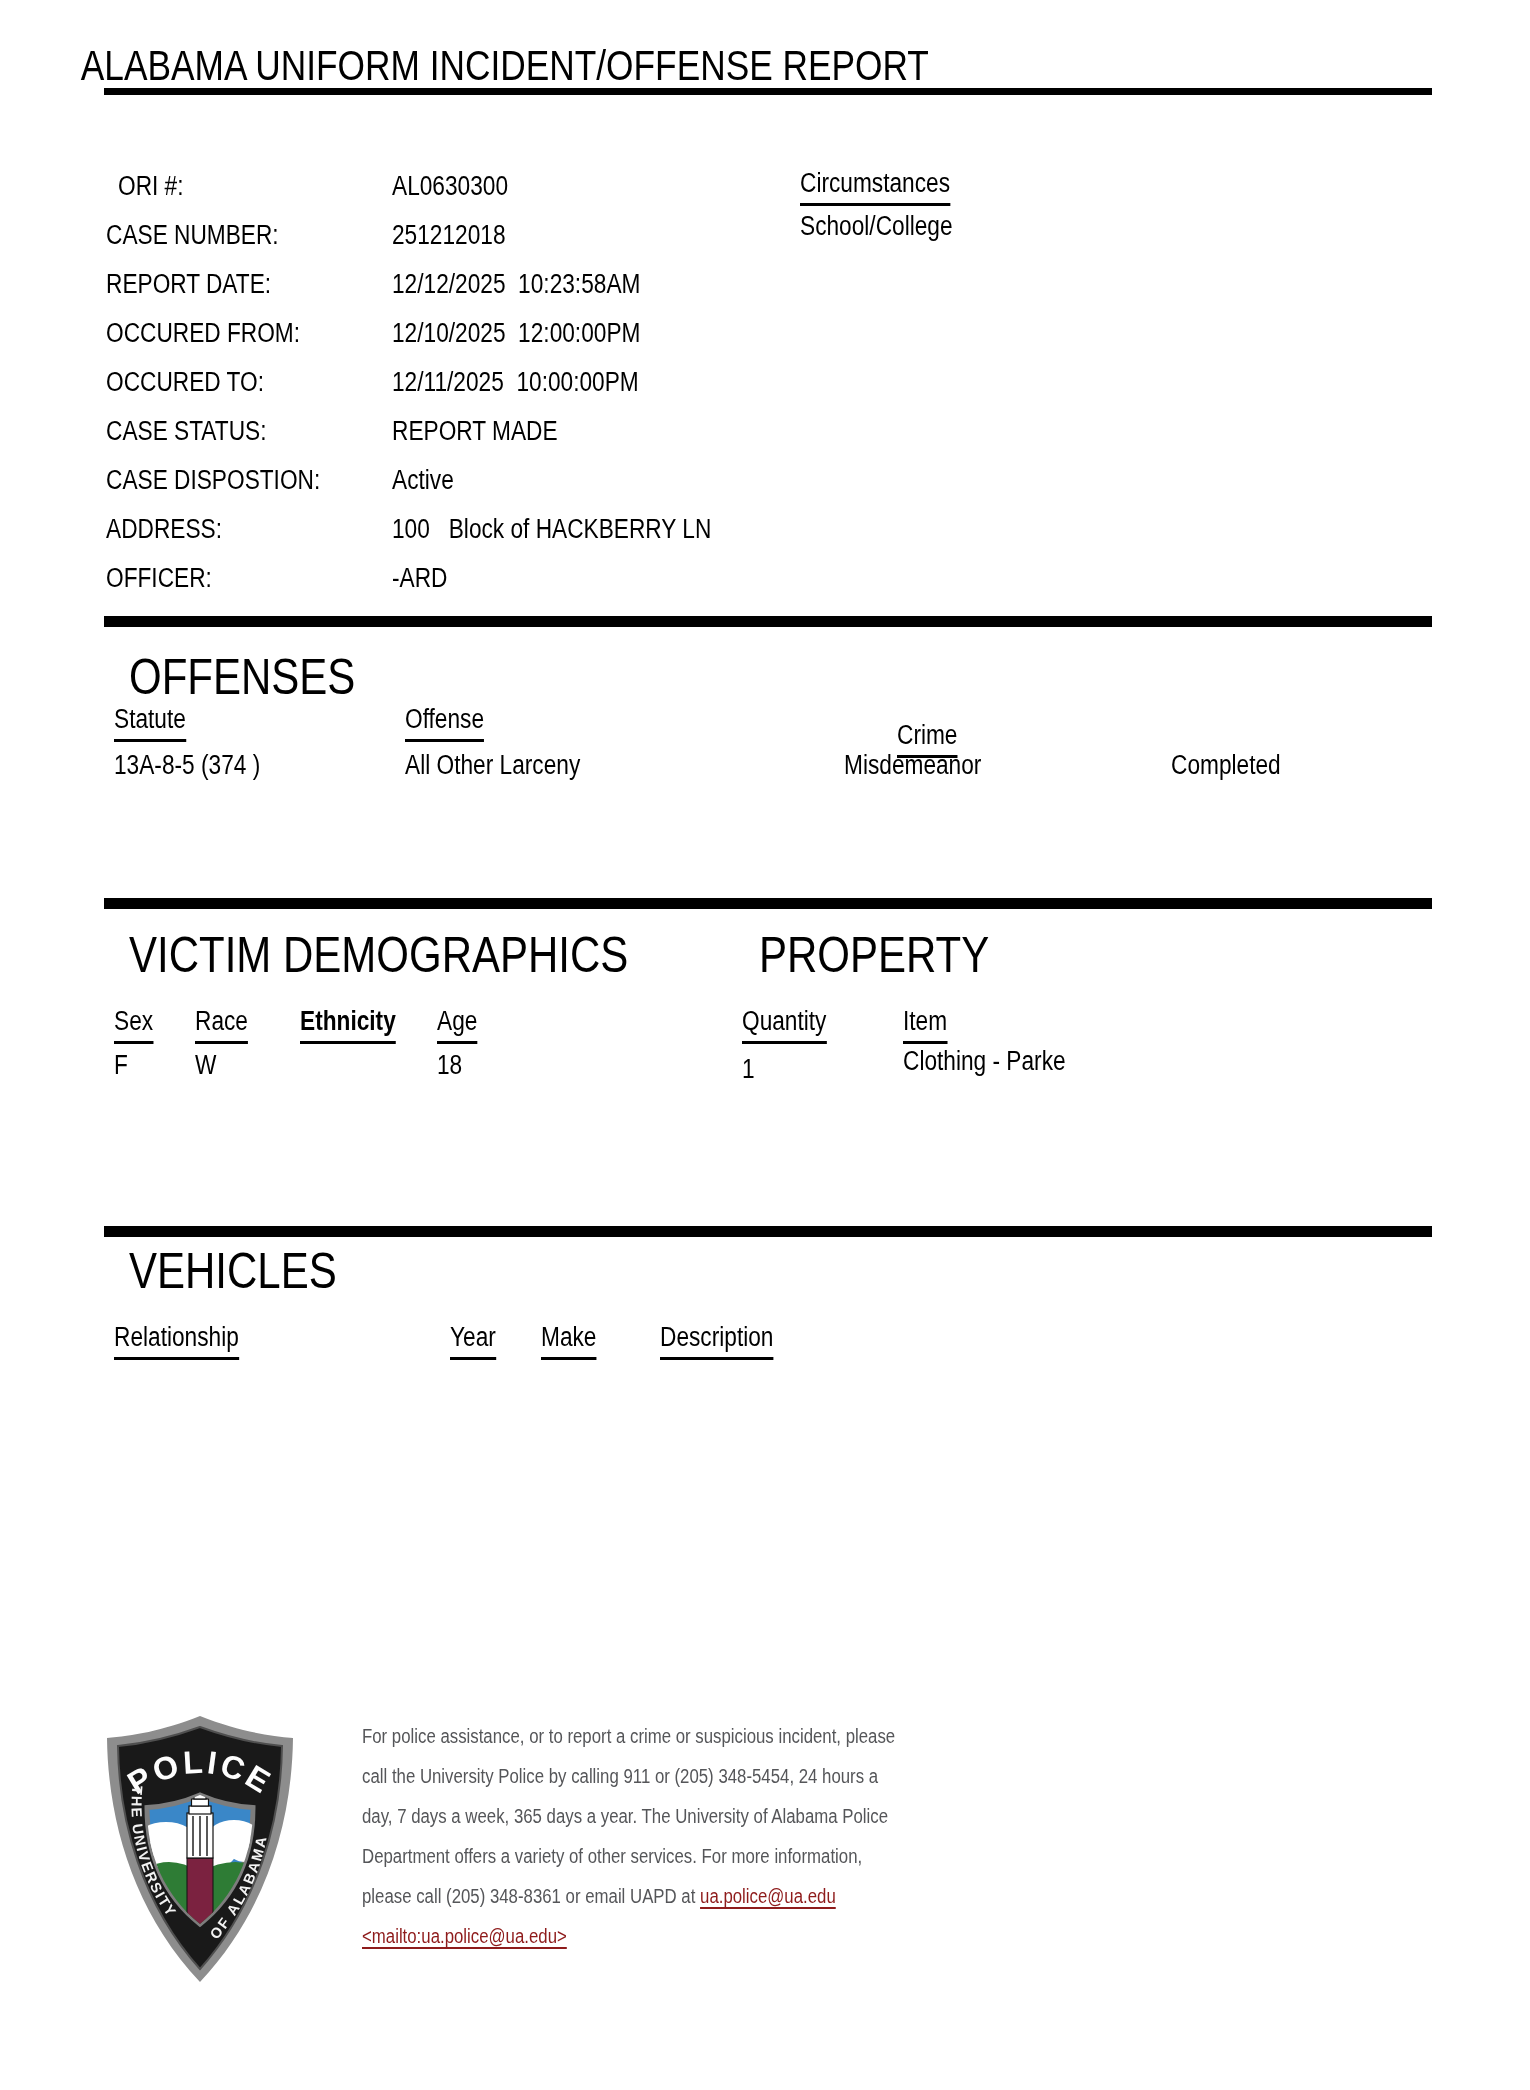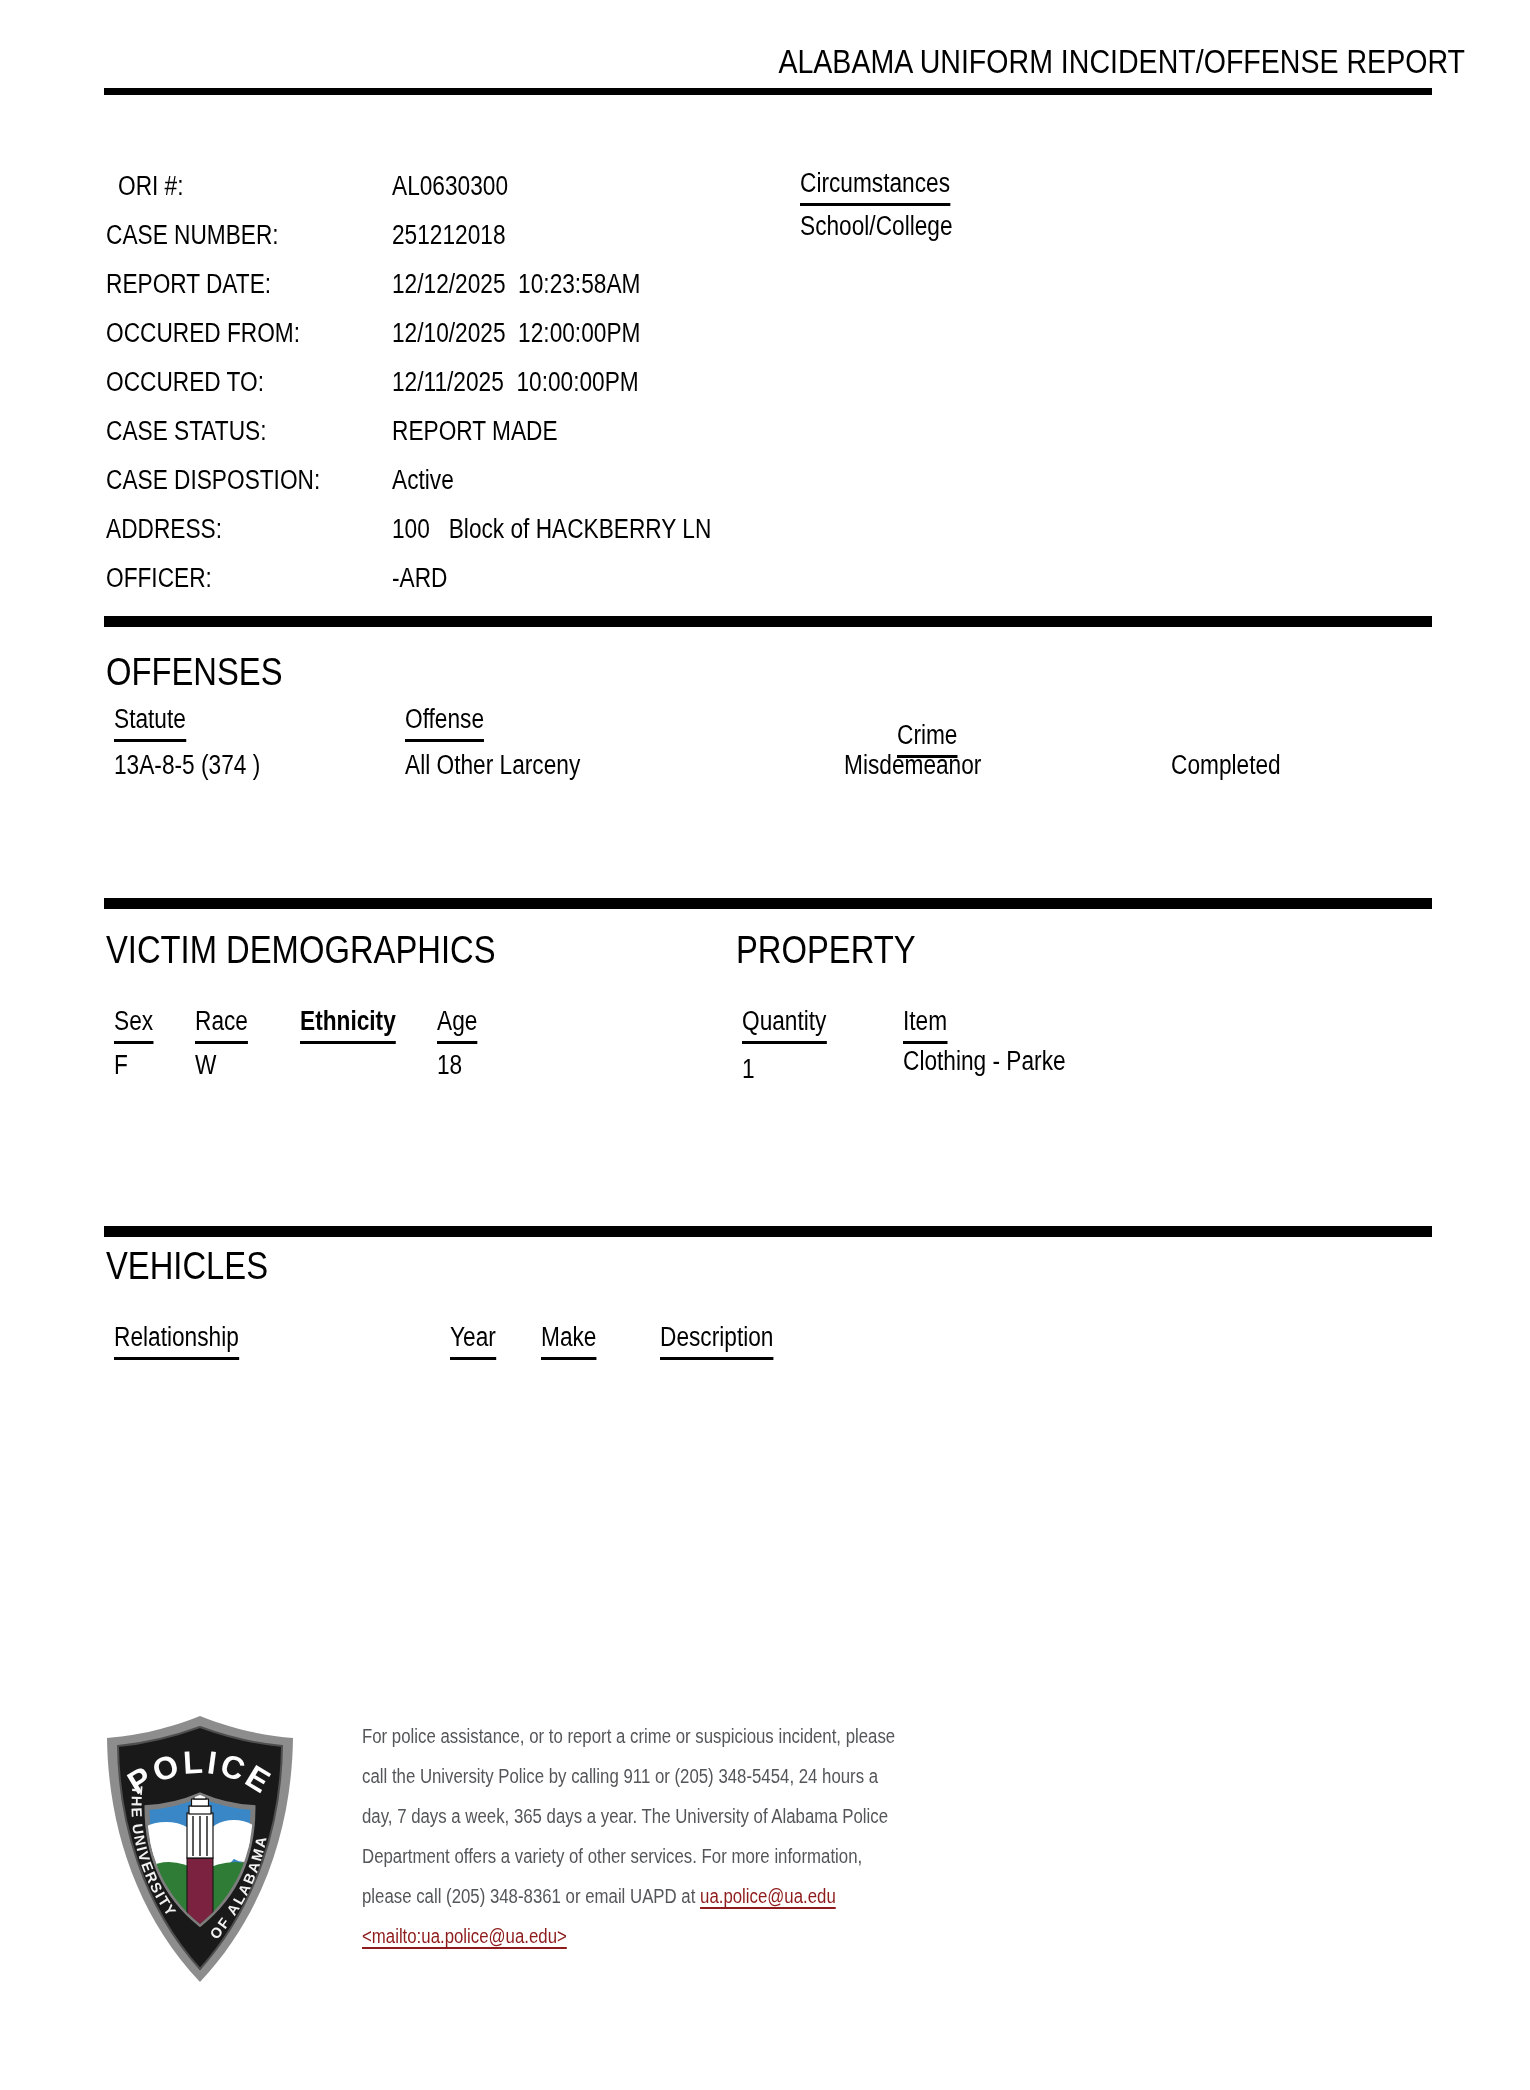--- a/index.html
+++ b/index.html
@@ -8,28 +8,28 @@
     width:1530px;height:2090px;
     background:#ffffff;
     font-family:"Liberation Sans", sans-serif;
     color:#000;
     overflow:hidden;
   }
   .abs{position:absolute;}
   
   .cond{transform:scaleX(0.84);transform-origin:0 0;white-space:pre;display:inline-block;}
   .title{
-    left:0;right:0;top:44px;text-align:right;
-    font-size:34px;line-height:1.05;letter-spacing:0px;
+    left:0;right:0;top:44px;text-align:left;
+    font-size:42px;line-height:1.05;letter-spacing:0px;
   }
   .title .cond{transform-origin:50% 0;}
   .rule{position:absolute;left:104px;width:1328px;background:#000;}
   .rule-thin{height:7px;}
   .rule-thick{height:11px;}
-  .heading{font-size:39px;line-height:1;}
+  .heading{font-size:50px;line-height:1;margin-left:23px;}
   .body-txt{font-size:27px;line-height:1.15;}
   .colhead .inner{
     border-bottom:3px solid #000;
     padding-bottom:4px;
   }
   .footer-text{
     font-size:20px;line-height:40px;
     color:var(--footer-gray,#555659);
     width:1015px;
   }

